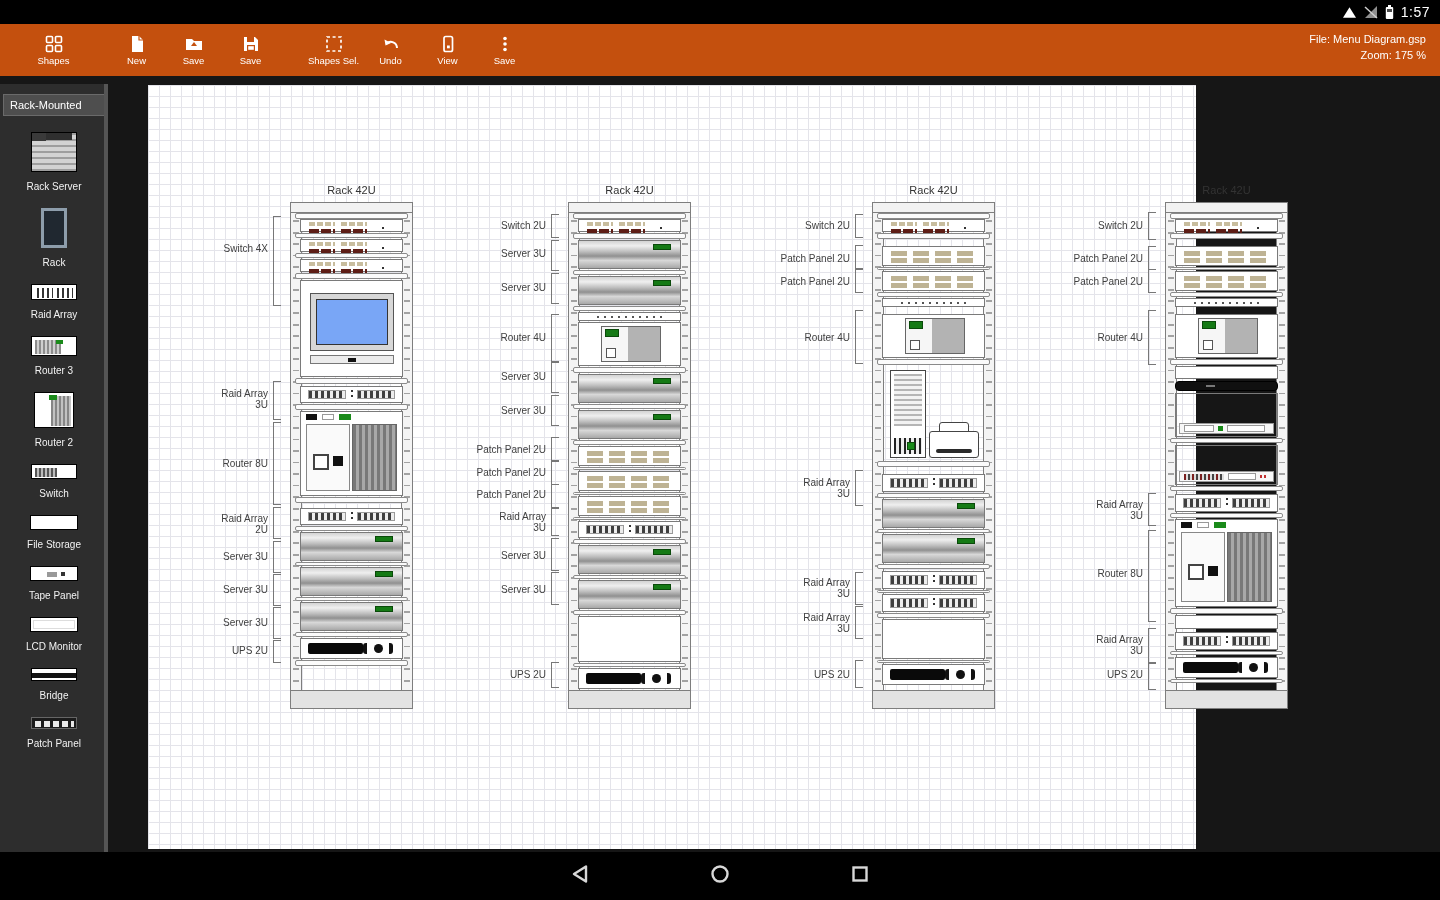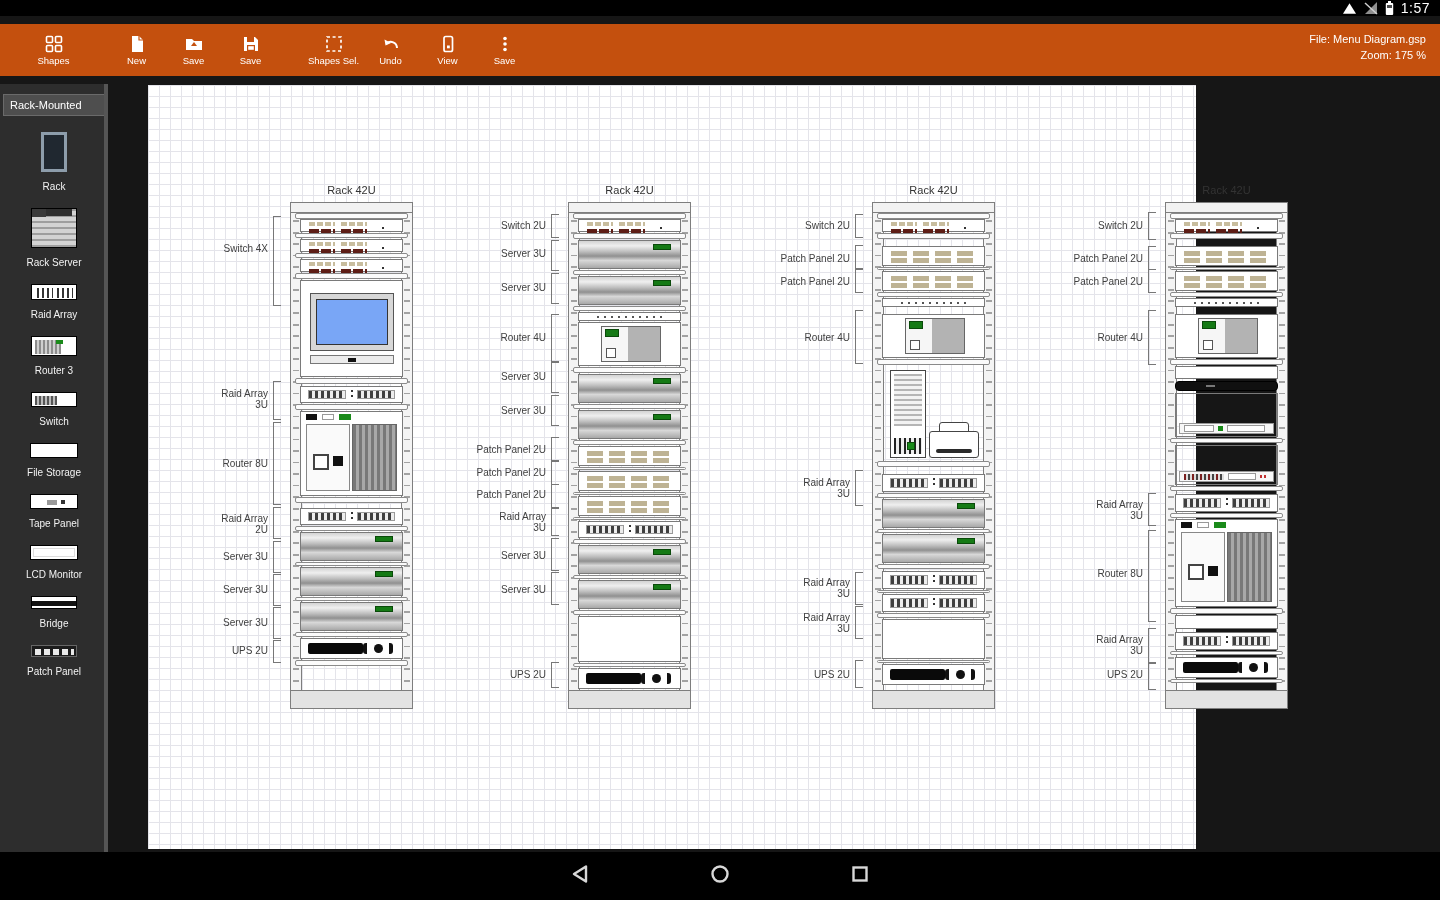--- a/index.html
+++ b/index.html
@@ -1,20 +1,20 @@
 <!DOCTYPE html>
 <html><head>
 <meta charset="utf-8">
 <style>
   html,body{margin:0;padding:0}
   body{width:1440px;height:900px;position:relative;overflow:hidden;background:#161616;
        font-family:"Liberation Sans",sans-serif;-webkit-font-smoothing:antialiased}
 
   
-  .statusbar{position:absolute;top:0;left:0;right:0;height:16px;background:#000;
+  .statusbar{position:absolute;top:0;left:0;right:0;height:24px;background:#000;
     display:flex;align-items:center;justify-content:flex-end;gap:7px;padding-right:10px;box-sizing:border-box}
   .statusbar .time{color:#fff;font-size:14px;letter-spacing:.5px}
   .sicon{display:inline-flex;align-items:center}
 
   
   .toolbar{position:absolute;top:24px;left:0;right:0;height:52px;background:#c4500e;
     display:flex;align-items:center;color:#fff}
   .tb-row{display:flex;align-items:center;height:100%;padding-left:25px}
   .tb-btn{width:57px;display:flex;flex-direction:column;align-items:center;justify-content:center;
     gap:3px;cursor:pointer;height:100%}
@@ -275,34 +275,38 @@
   <div class="tb-right">
     <div>File: Menu Diagram.gsp</div>
     <div>Zoom: 175 %</div>
   </div>
 </div>
 
 <div class="sidebar">
   <div class="pal-header">Rack-Mounted</div>
   <div>
       <div class="pal-item">
+        <div class="pi pi-rack-server"></div>
+        <div class="pal-lb">Rack Server</div>
+      </div>
+      <div class="pal-item">
         <div class="pi pi-rack"></div>
         <div class="pal-lb">Rack</div>
       </div>
       <div class="pal-item">
-        <div class="pi pi-rack-server"></div>
-        <div class="pal-lb">Rack Server</div>
-      </div>
-      <div class="pal-item">
         <div class="pi pi-raid"></div>
         <div class="pal-lb">Raid Array</div>
       </div>
       <div class="pal-item">
         <div class="pi pi-router1"></div>
         <div class="pal-lb">Router 3</div>
+      </div>
+      <div class="pal-item">
+        <div class="pi pi-router2"></div>
+        <div class="pal-lb">Router 2</div>
       </div>
       <div class="pal-item">
         <div class="pi pi-switch"></div>
         <div class="pal-lb">Switch</div>
       </div>
       <div class="pal-item">
         <div class="pi pi-file"></div>
         <div class="pal-lb">File Storage</div>
       </div>
       <div class="pal-item">

